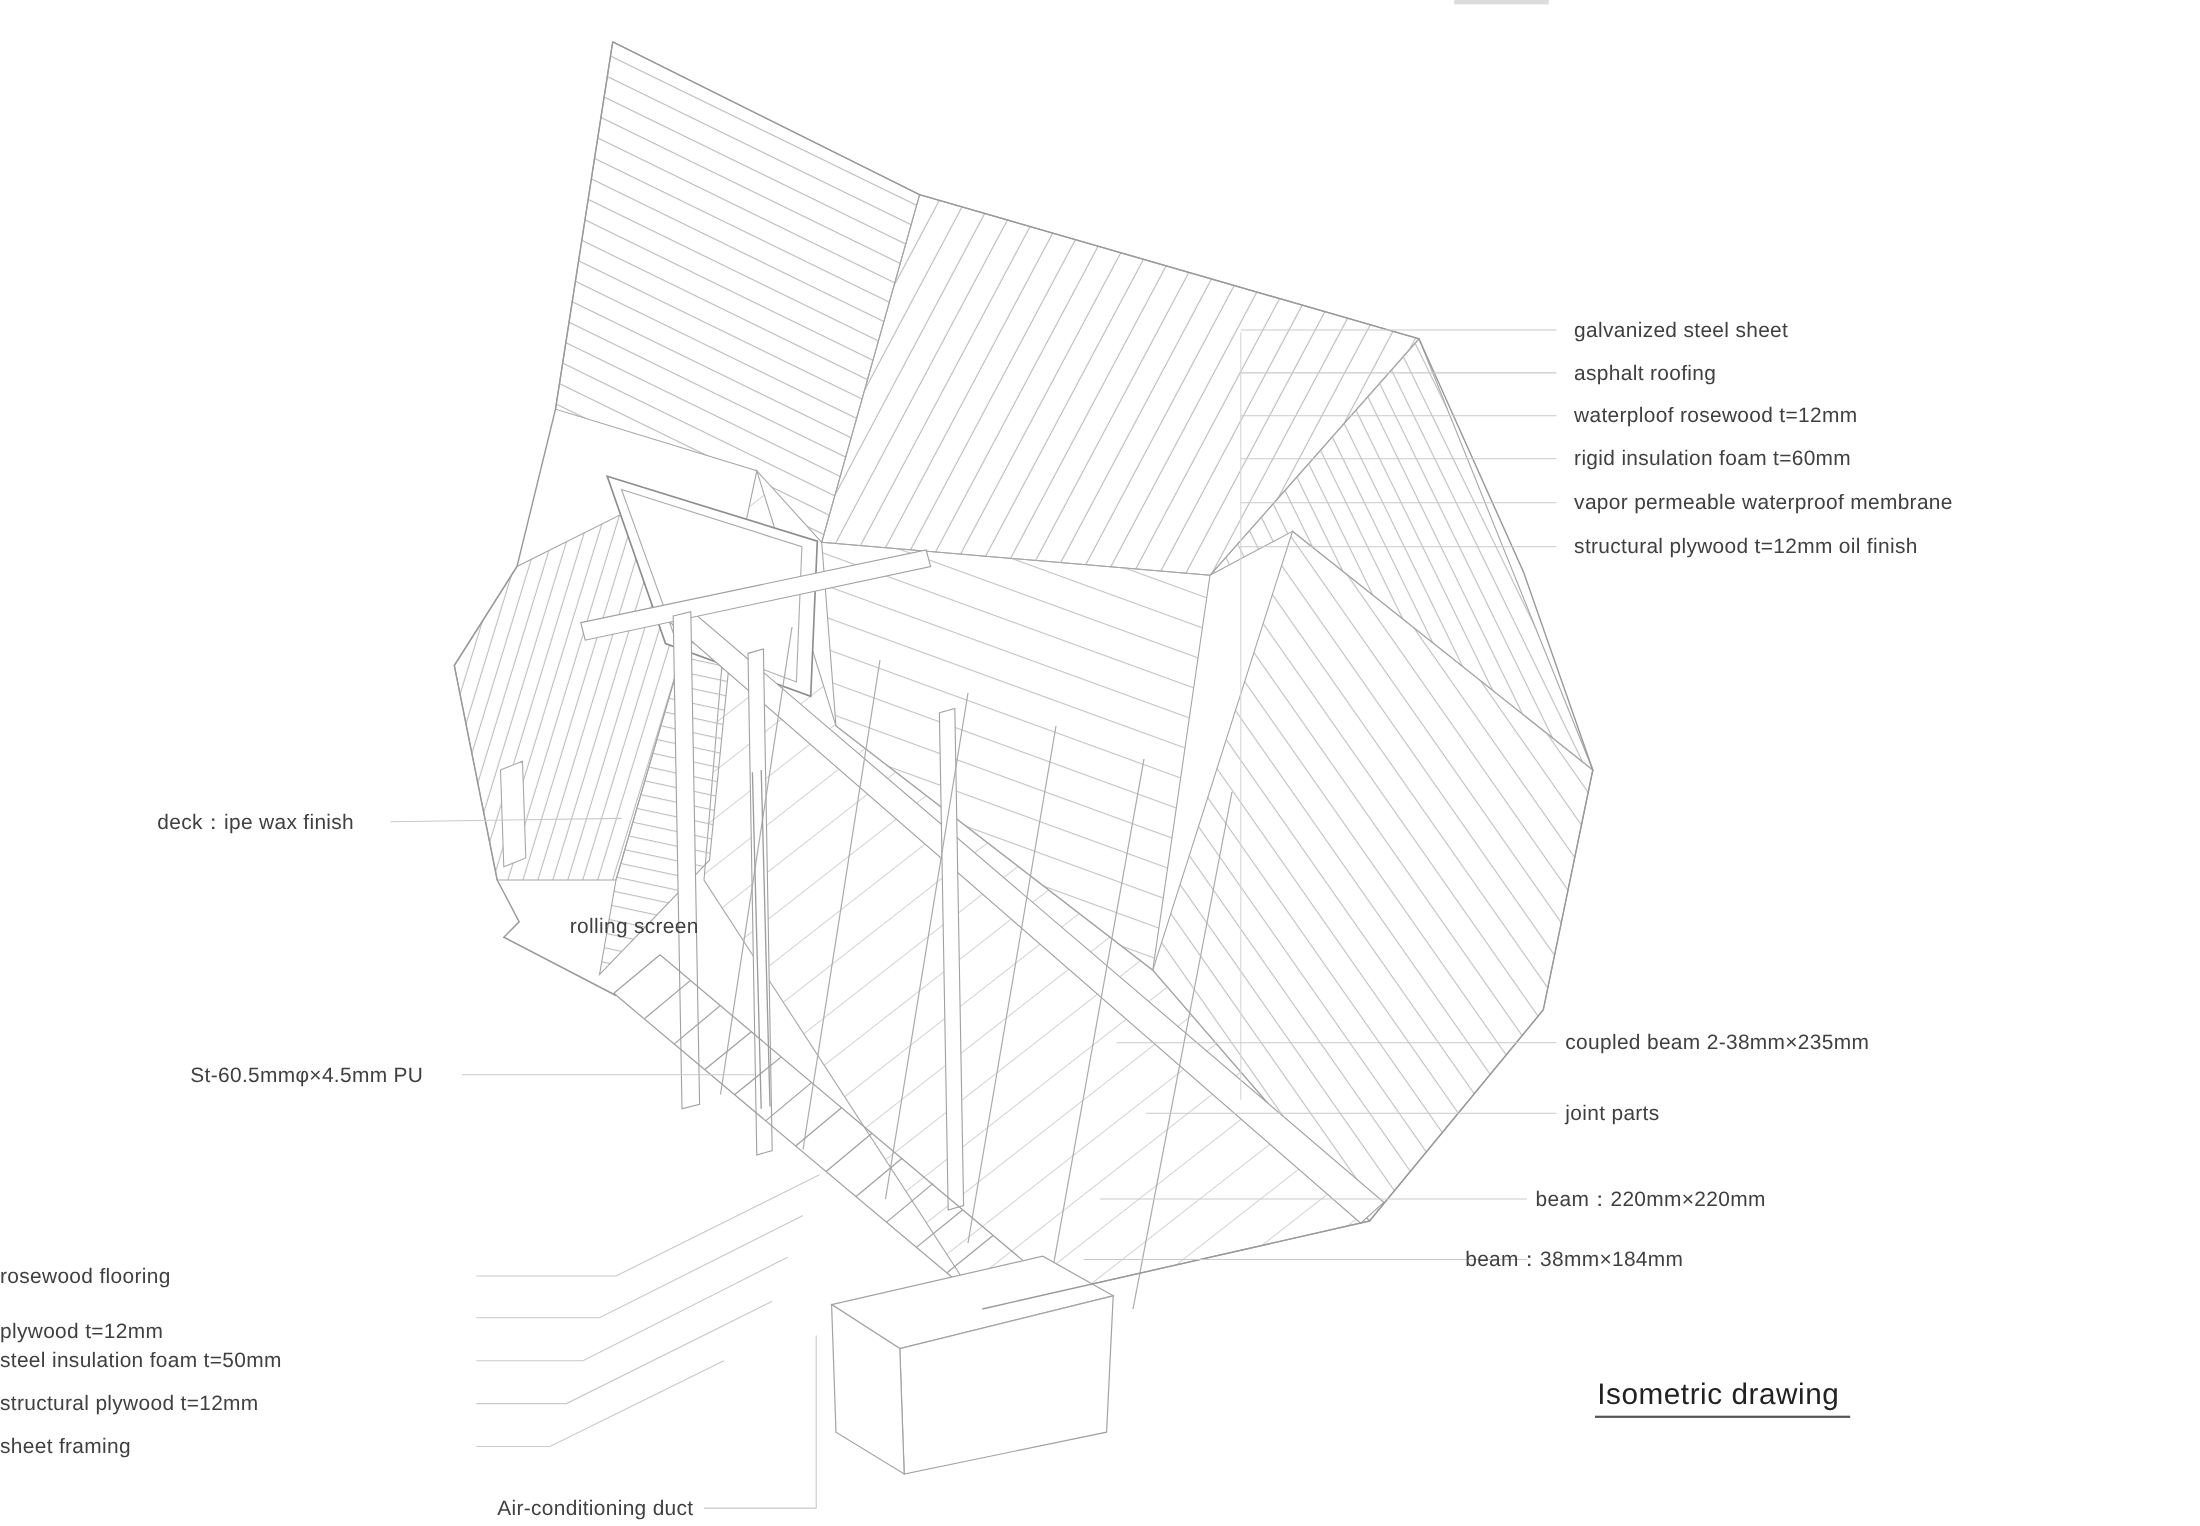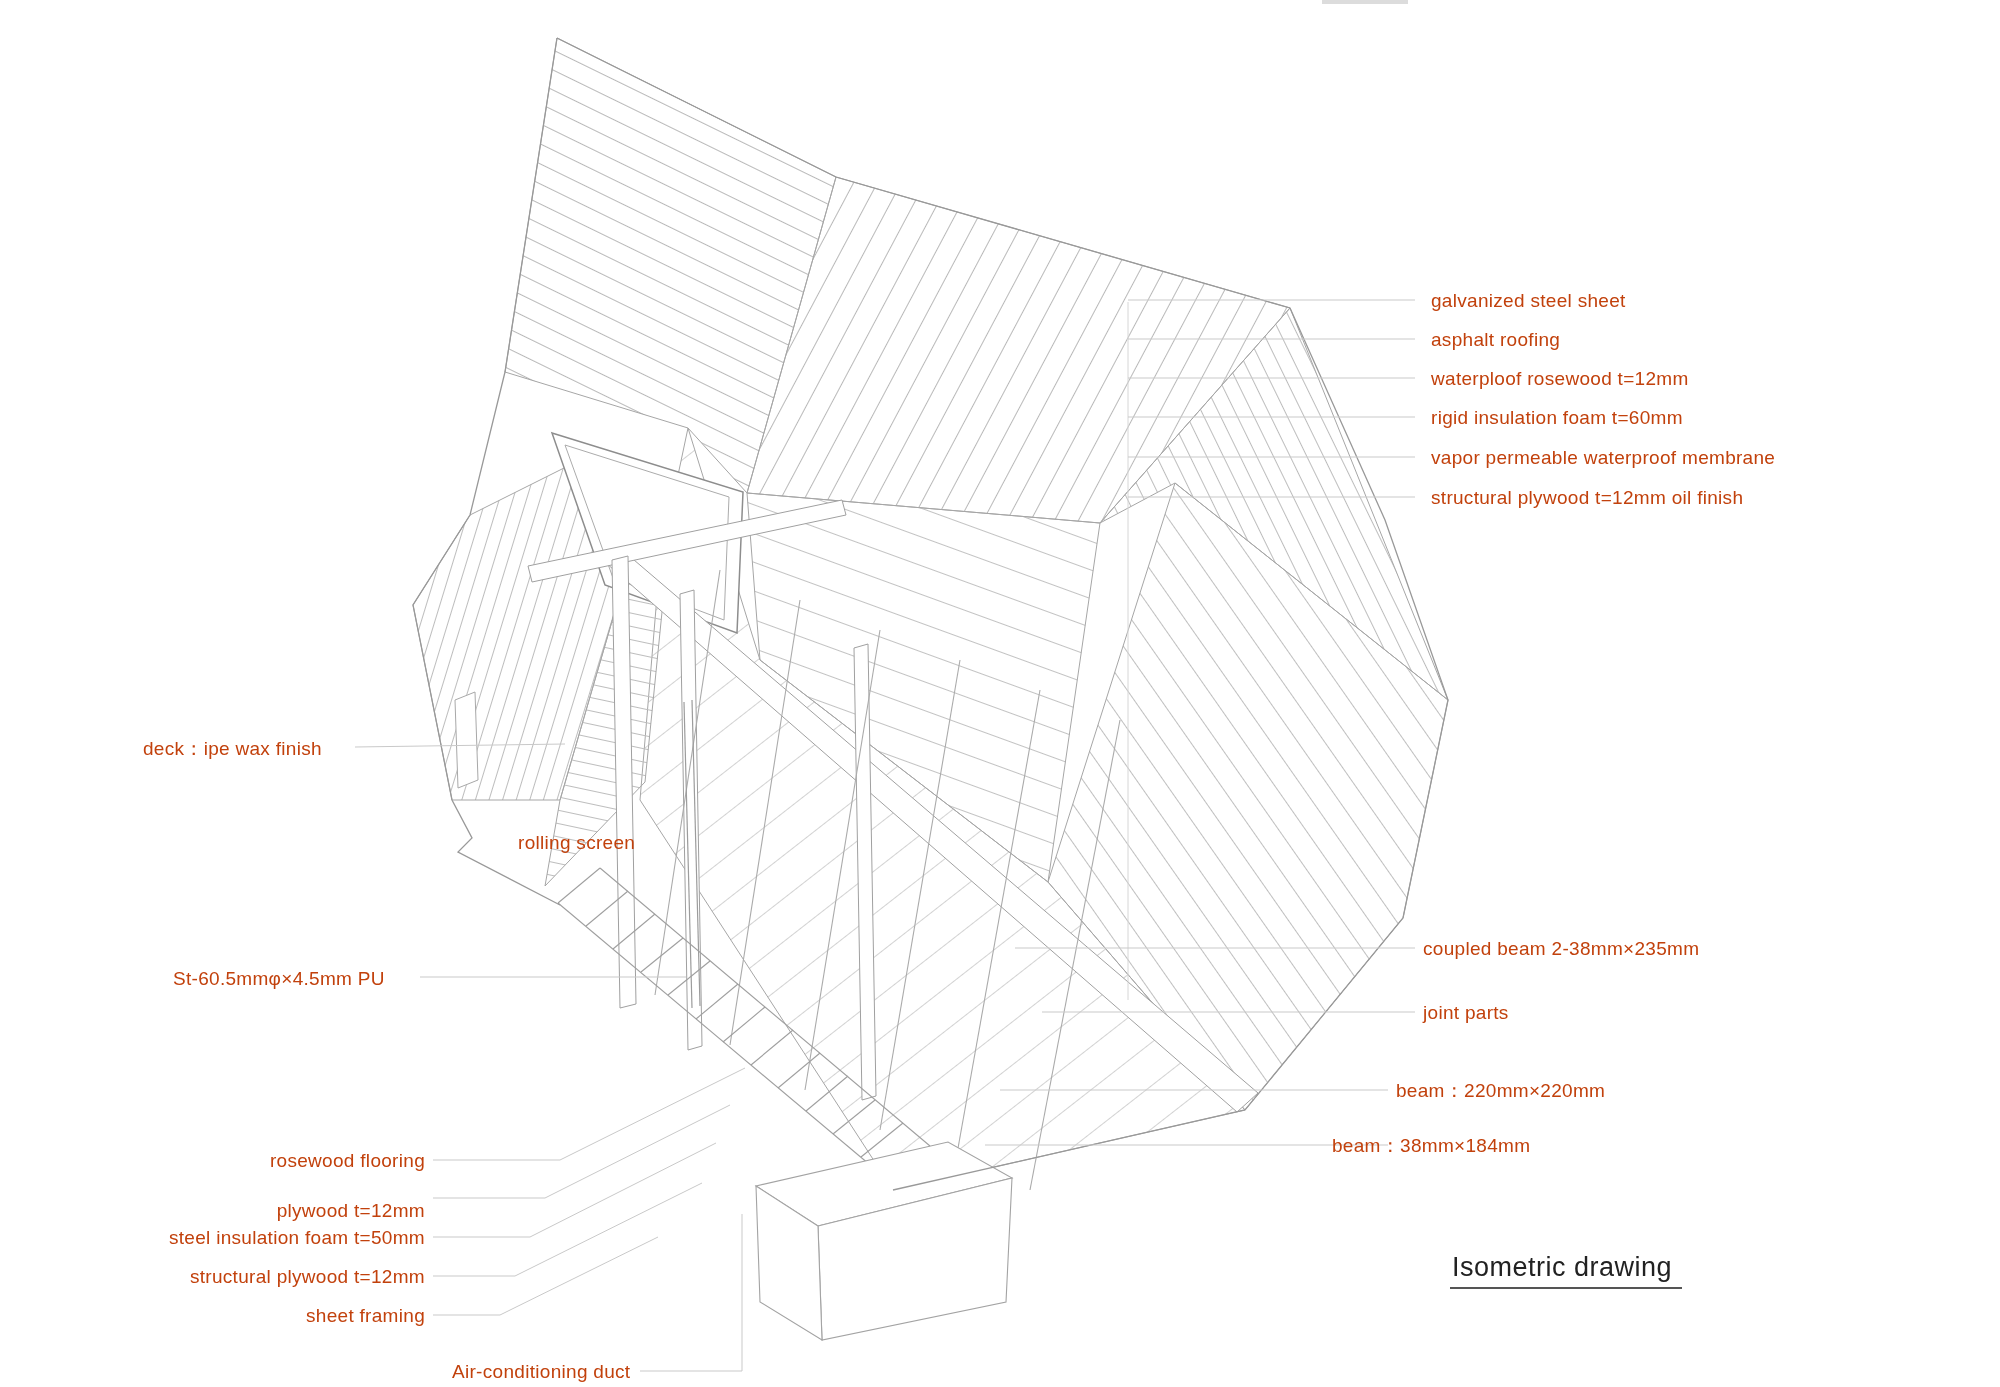--- a/index.html
+++ b/index.html
@@ -1,20 +1,20 @@
 <!DOCTYPE html>
 <html><head>
 <meta charset="utf-8">
 <style>
   html,body{margin:0;padding:0;background:#ffffff;}
   #page{position:relative;width:2000px;height:1387px;background:#ffffff;overflow:hidden;
         font-family:"Liberation Sans","DejaVu Sans",sans-serif;}
   svg{position:absolute;left:0;top:0;}
-  .lbl{position:absolute;font-size:19px;color:#c2410c;letter-spacing:0.3px;white-space:nowrap;line-height:21px;}
-  .lbl.right-align{text-align:right;width:425px;left:0;}
+  .lbl{position:absolute;font-size:19px;color:#404040;letter-spacing:0.3px;white-space:nowrap;line-height:21px;}
+  .lbl.right-align{text-align:left;width:425px;left:0;}
   #title{position:absolute;left:1450px;top:1252px;font-size:27px;color:#222222;
          letter-spacing:0.5px;border-bottom:2px solid #555555;padding:0 10px 4px 2px;}
 </style>
 </head>
 <body>
 
 <div id="page">
 
   <svg width="2000" height="1387" viewBox="0 0 2000 1387">
     <defs>

